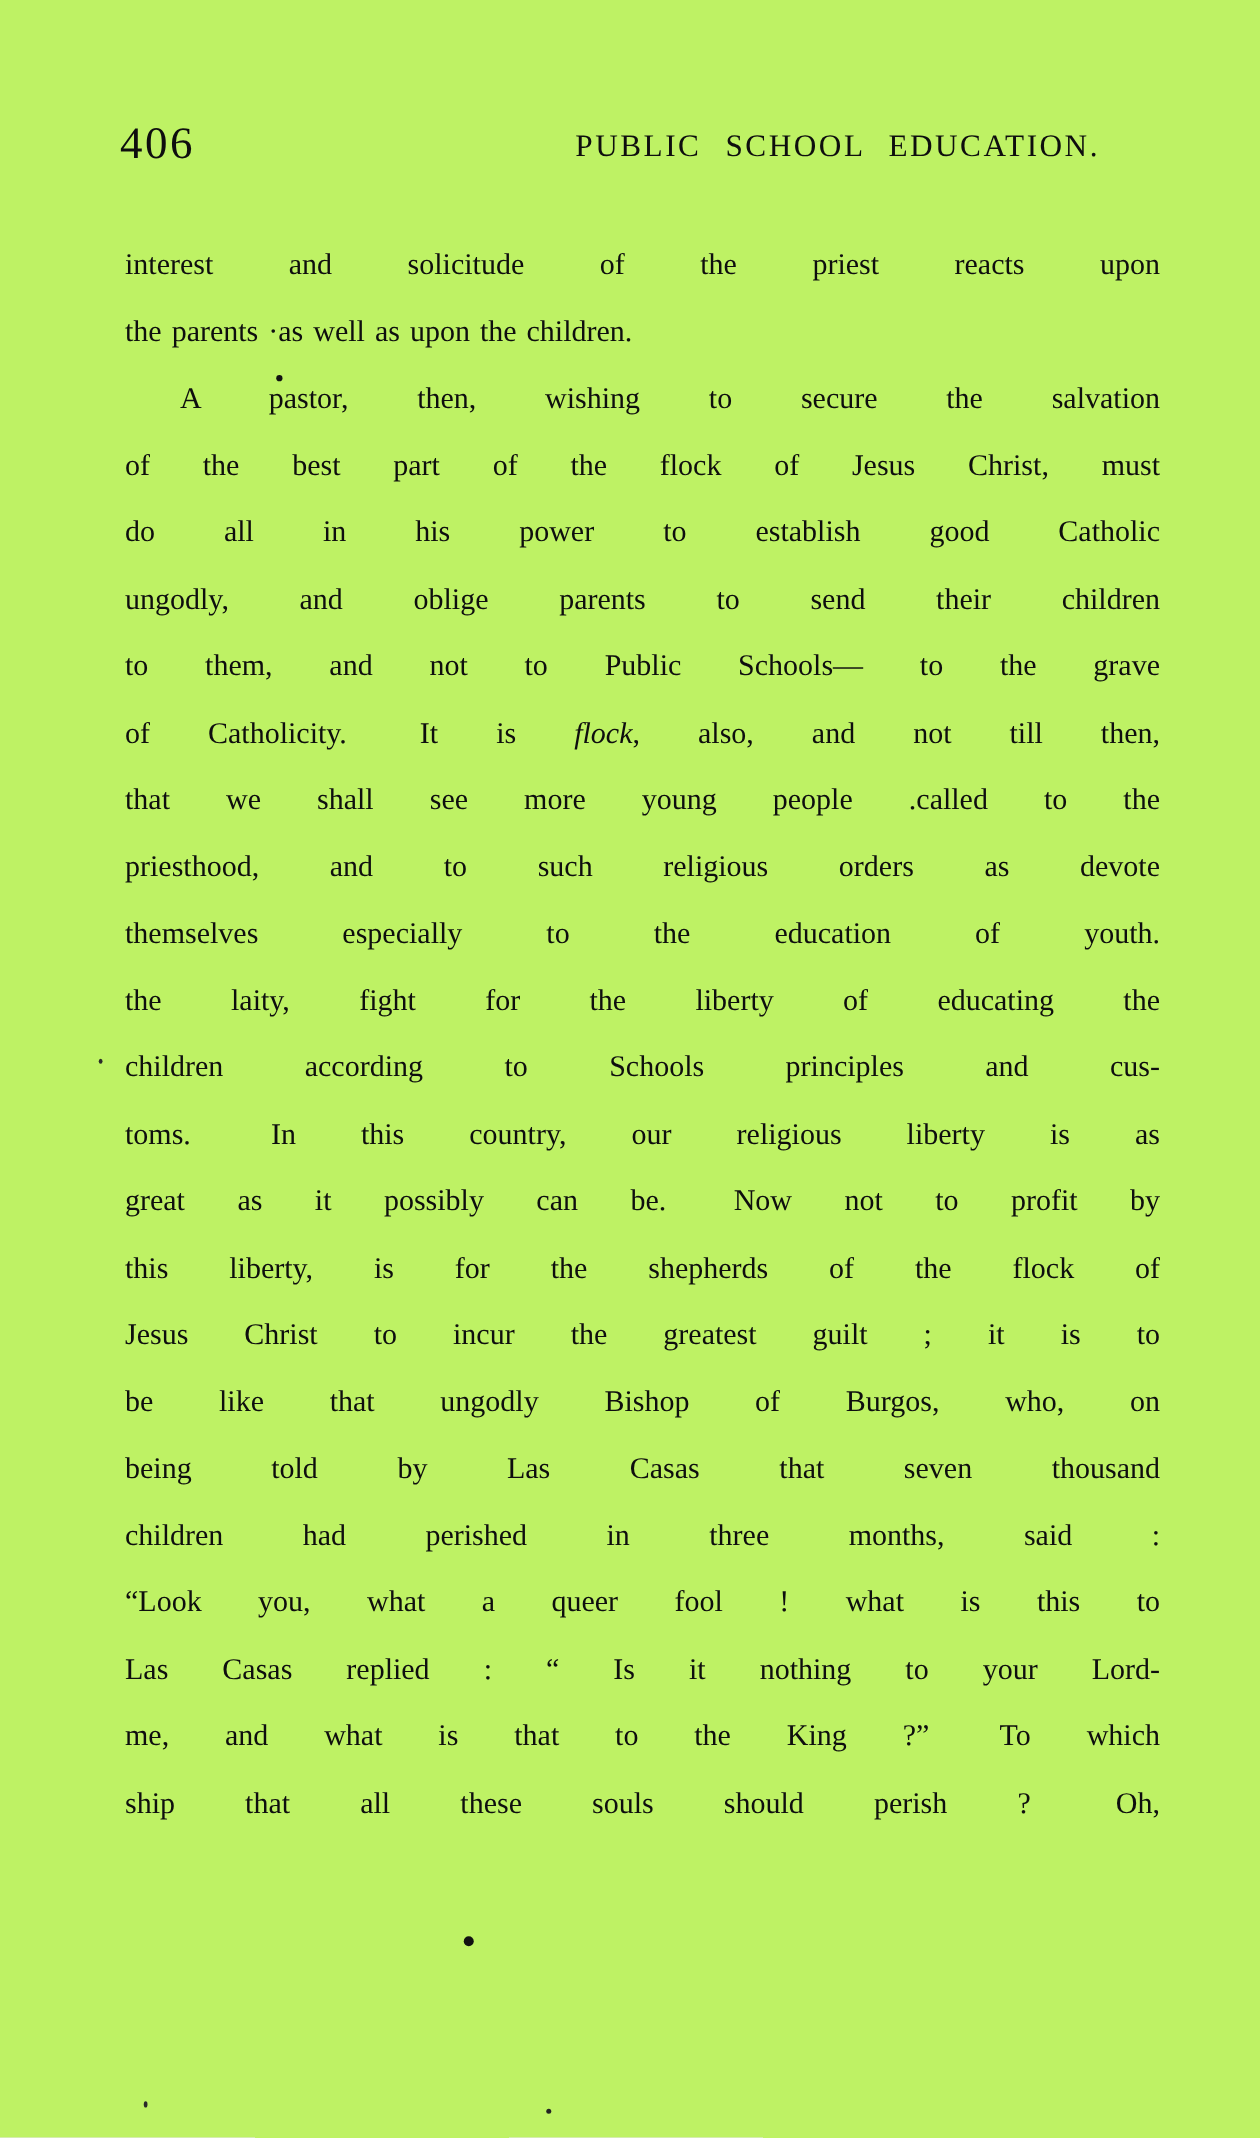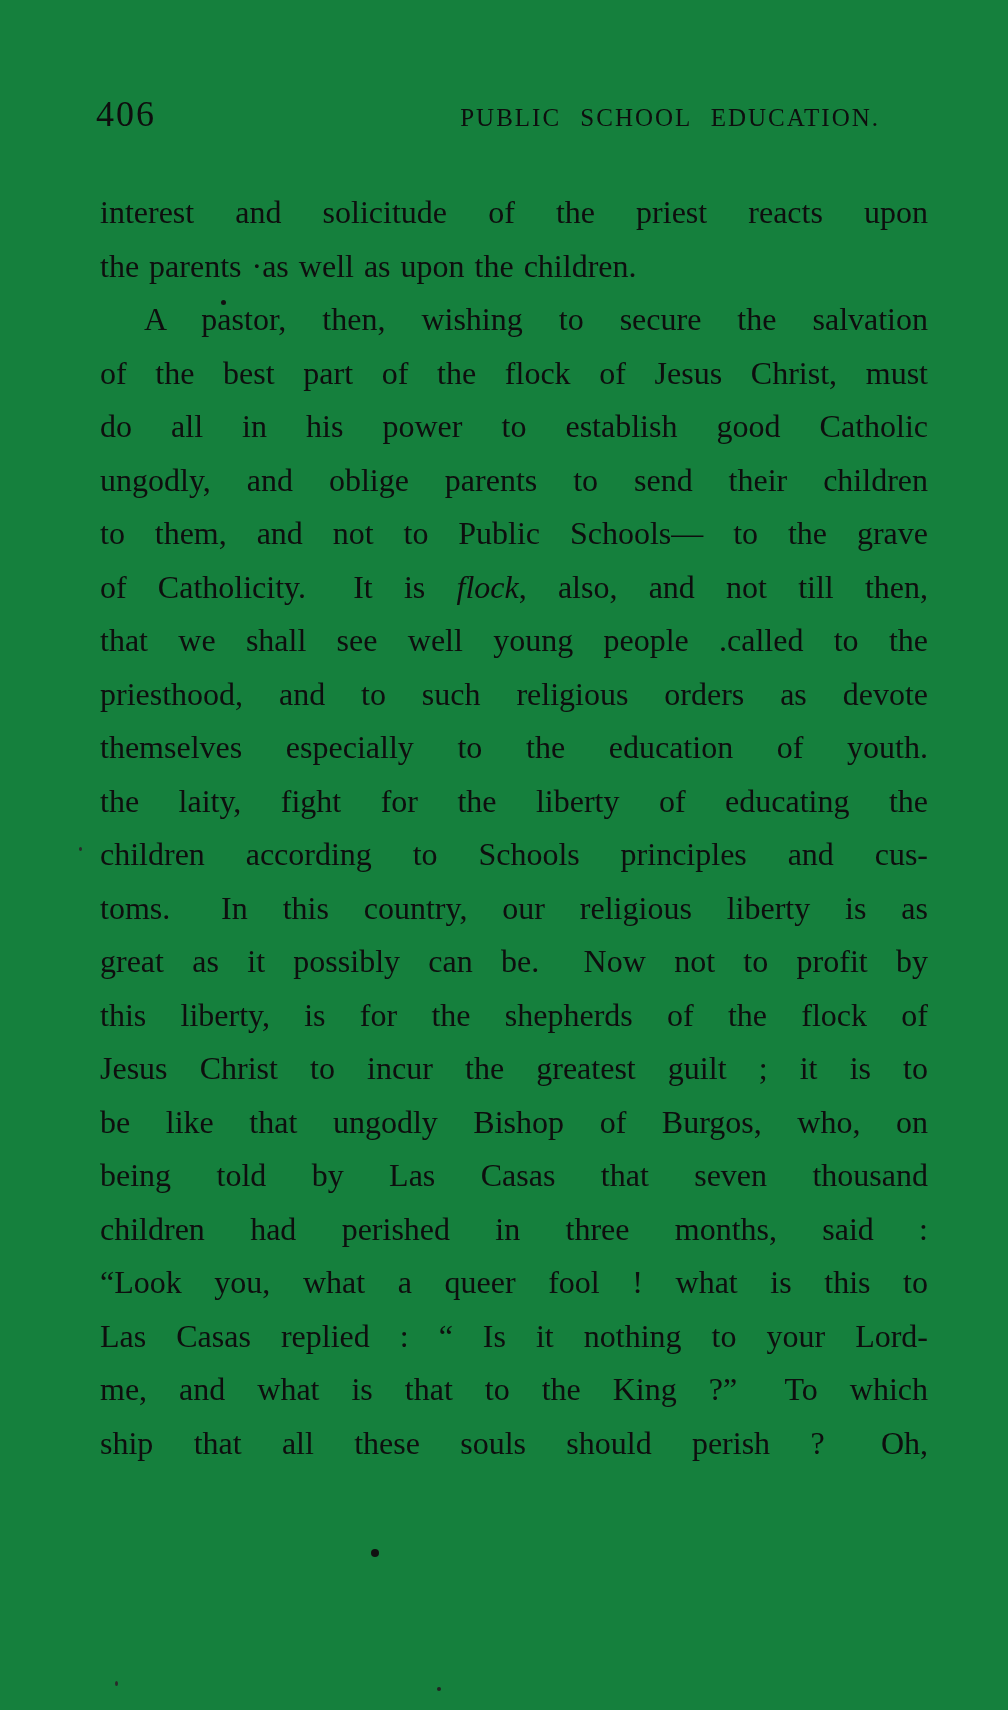--- a/index.html
+++ b/index.html
@@ -5,21 +5,21 @@
   html, body {
     margin: 0;
     padding: 0;
     background: #e8e8e8;
   }
   .page {
     position: relative;
     width: 1008px;
     height: 1710px;
     margin: 0 auto;
-    background: #15803d;
+    background: #bef264;
     color: #0e0e0e;
     font-family: "Liberation Serif", "DejaVu Serif", serif;
     overflow: hidden;
   }
   
   .running-head {
     position: absolute;
     top: 94px;
     left: 100px;
     width: 828px;
@@ -43,21 +43,21 @@
     line-height: 30px;
     letter-spacing: 2px;
     word-spacing: 11px;
   }
   
   .body-text {
     position: absolute;
     left: 100px;
     top: 186px;
     width: 828px;
-    font-size: 32px;
+    font-size: 24px;
     line-height: 53.5px;
     word-spacing: 2px;
   }
   .line {
     height: 53.5px;
     overflow: hidden;
   }
   .j {
     text-align: justify;
     text-align-last: justify;
@@ -98,21 +98,21 @@
 
     <div class="line j">interest and solicitude of the priest reacts upon</div>
     <div class="line end">the parents ·as well as upon the children.</div>
 
     <div class="line j indent">A pastor, then, wishing to secure the salvation</div>
     <div class="line j">of the best part of the flock of Jesus Christ, must</div>
     <div class="line j">do all in his power to establish good Catholic</div>
     <div class="line j">ungodly, and oblige parents to send their children</div>
     <div class="line j">to them, and not to Public Schools— to the grave</div>
     <div class="line j"><span>of Catholicity.  It is </span><span class="it">flock</span><span>, also, and not till then,</span></div>
-    <div class="line j">that we shall see well young people .called to the</div>
+    <div class="line j">that we shall see more young people .called to the</div>
     <div class="line j">priesthood, and to such religious orders as devote</div>
     <div class="line j">themselves especially to the education of youth.</div>
     <div class="line j">the laity, fight for the liberty of educating the</div>
     <div class="line j">children according to Schools principles and cus-</div>
     <div class="line j">toms.  In this country, our religious liberty is as</div>
     <div class="line j">great as it possibly can be.  Now not to profit by</div>
     <div class="line j">this liberty, is for the shepherds of the flock of</div>
     <div class="line j">Jesus Christ to incur the greatest guilt ; it is to</div>
     <div class="line j">be like that ungodly Bishop of Burgos, who, on</div>
     <div class="line j">being told by Las Casas that seven thousand</div>

